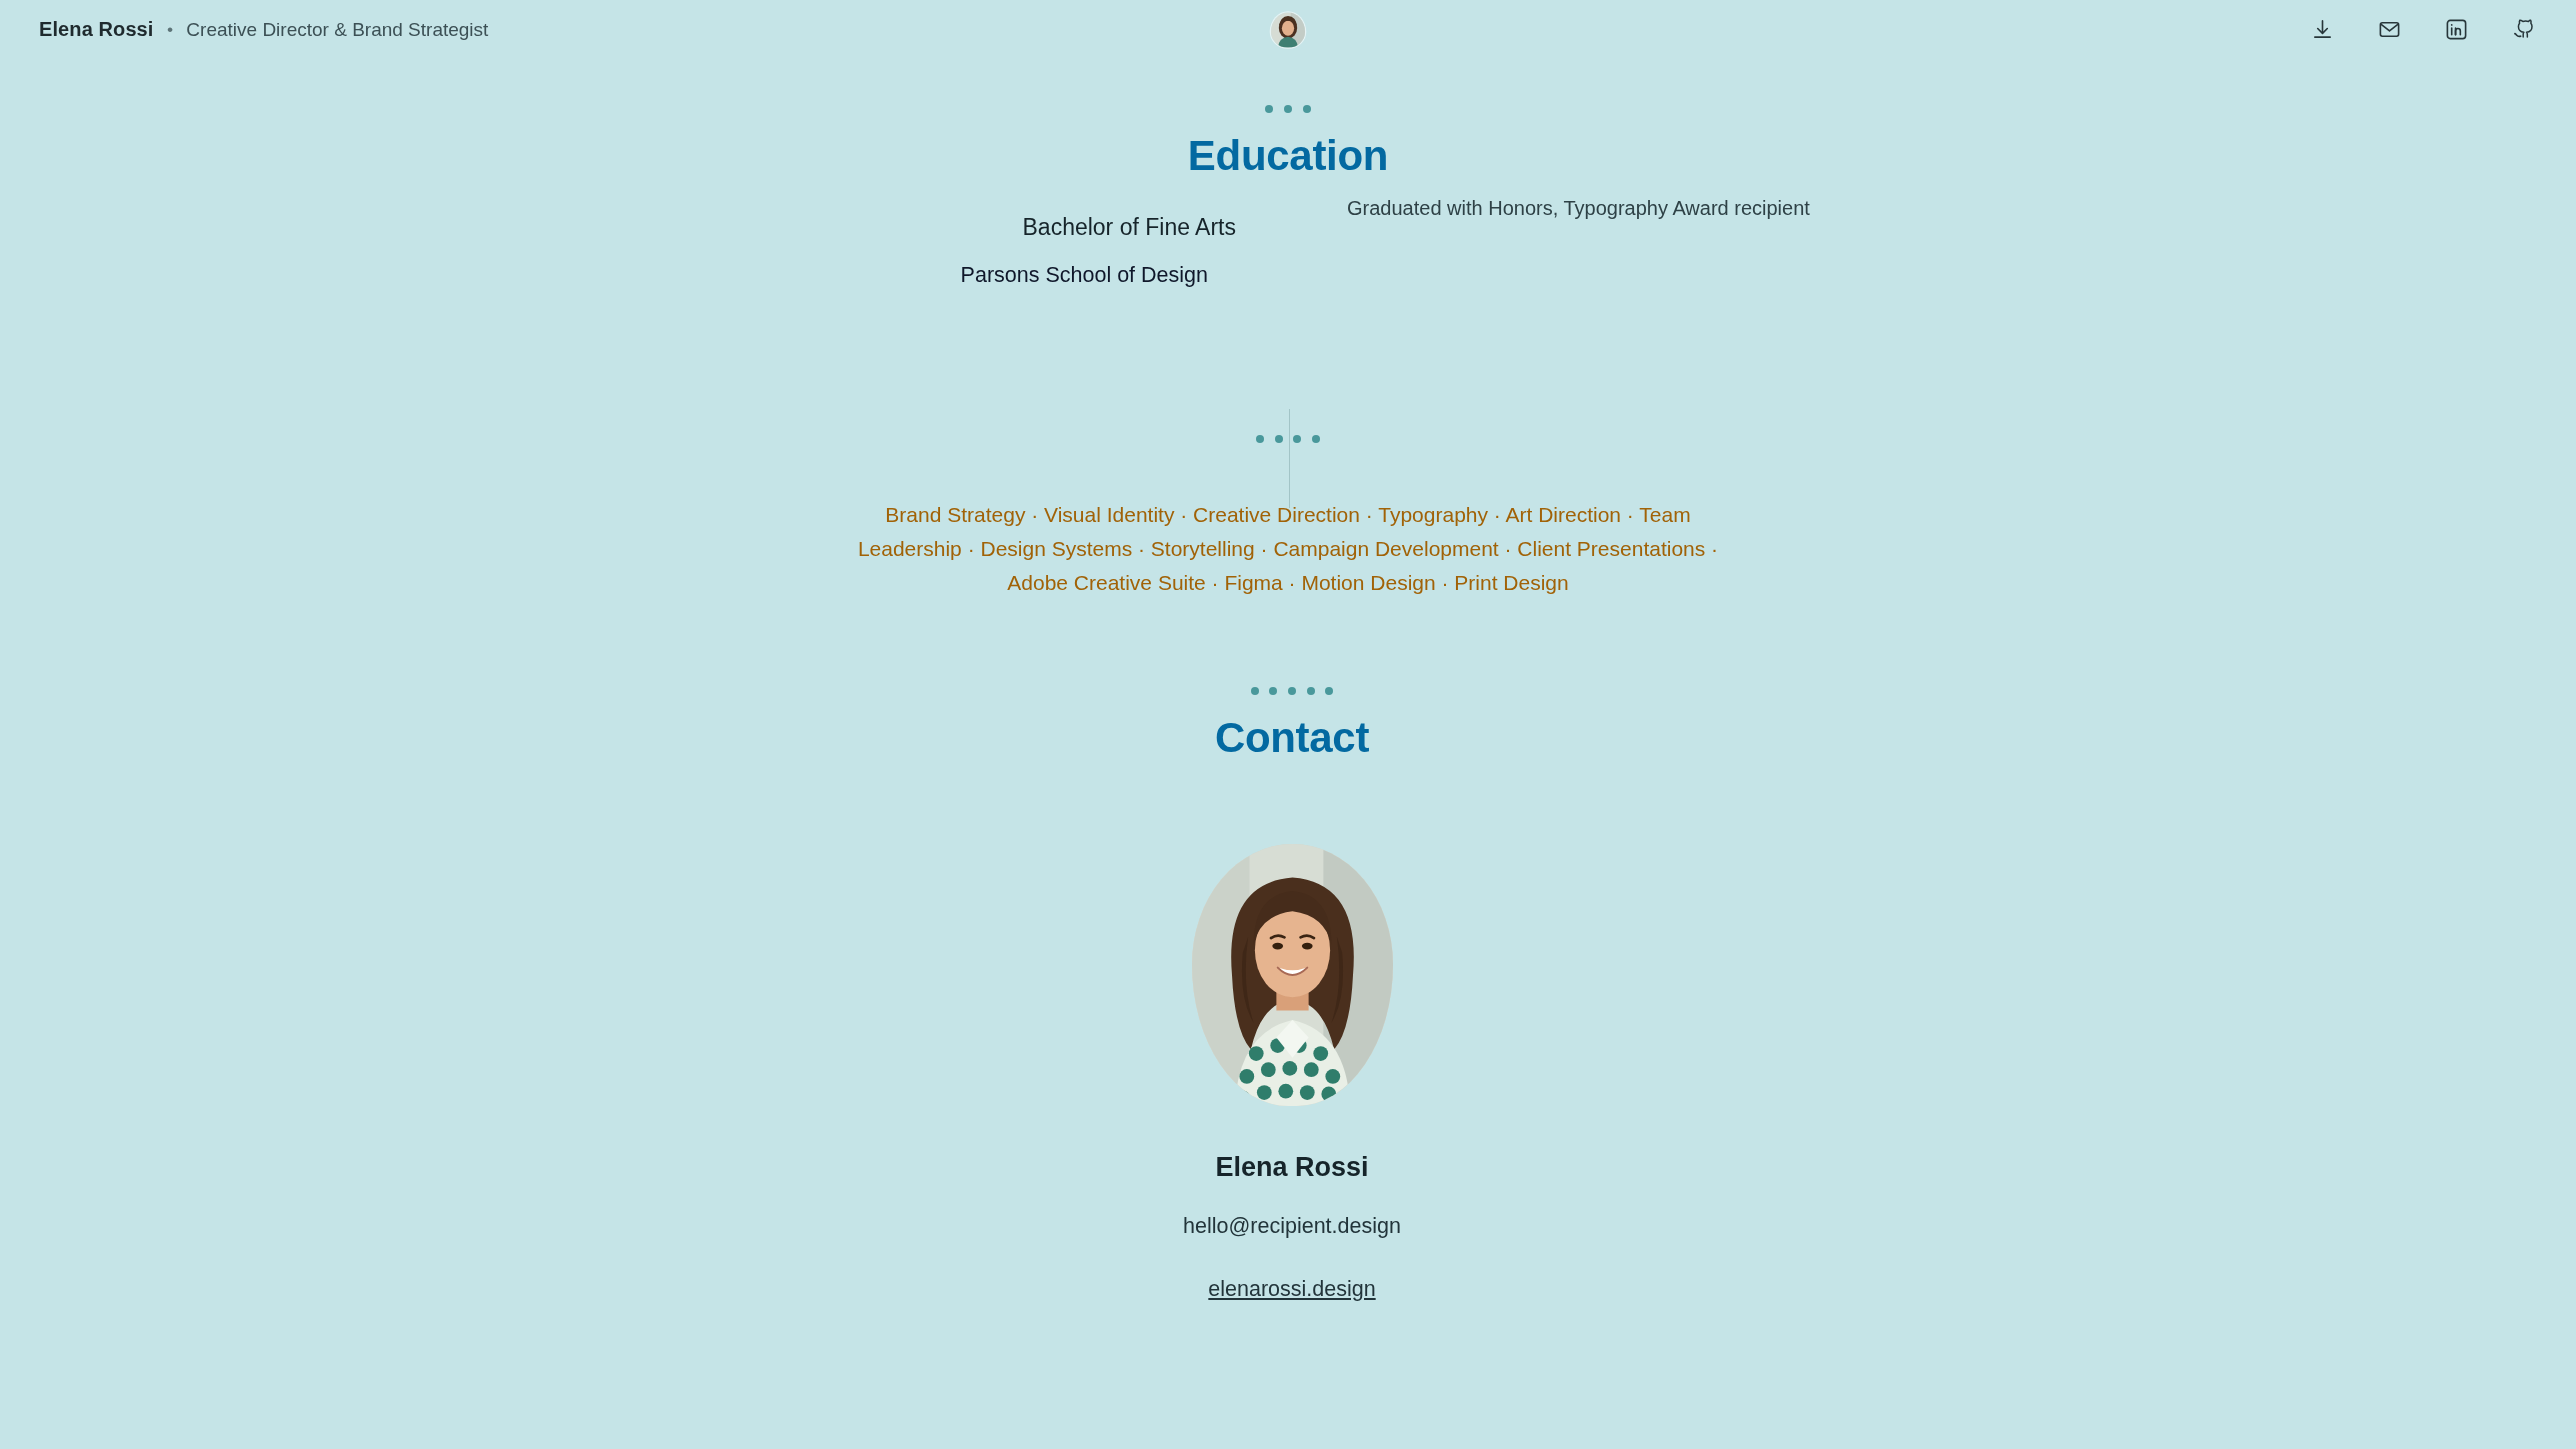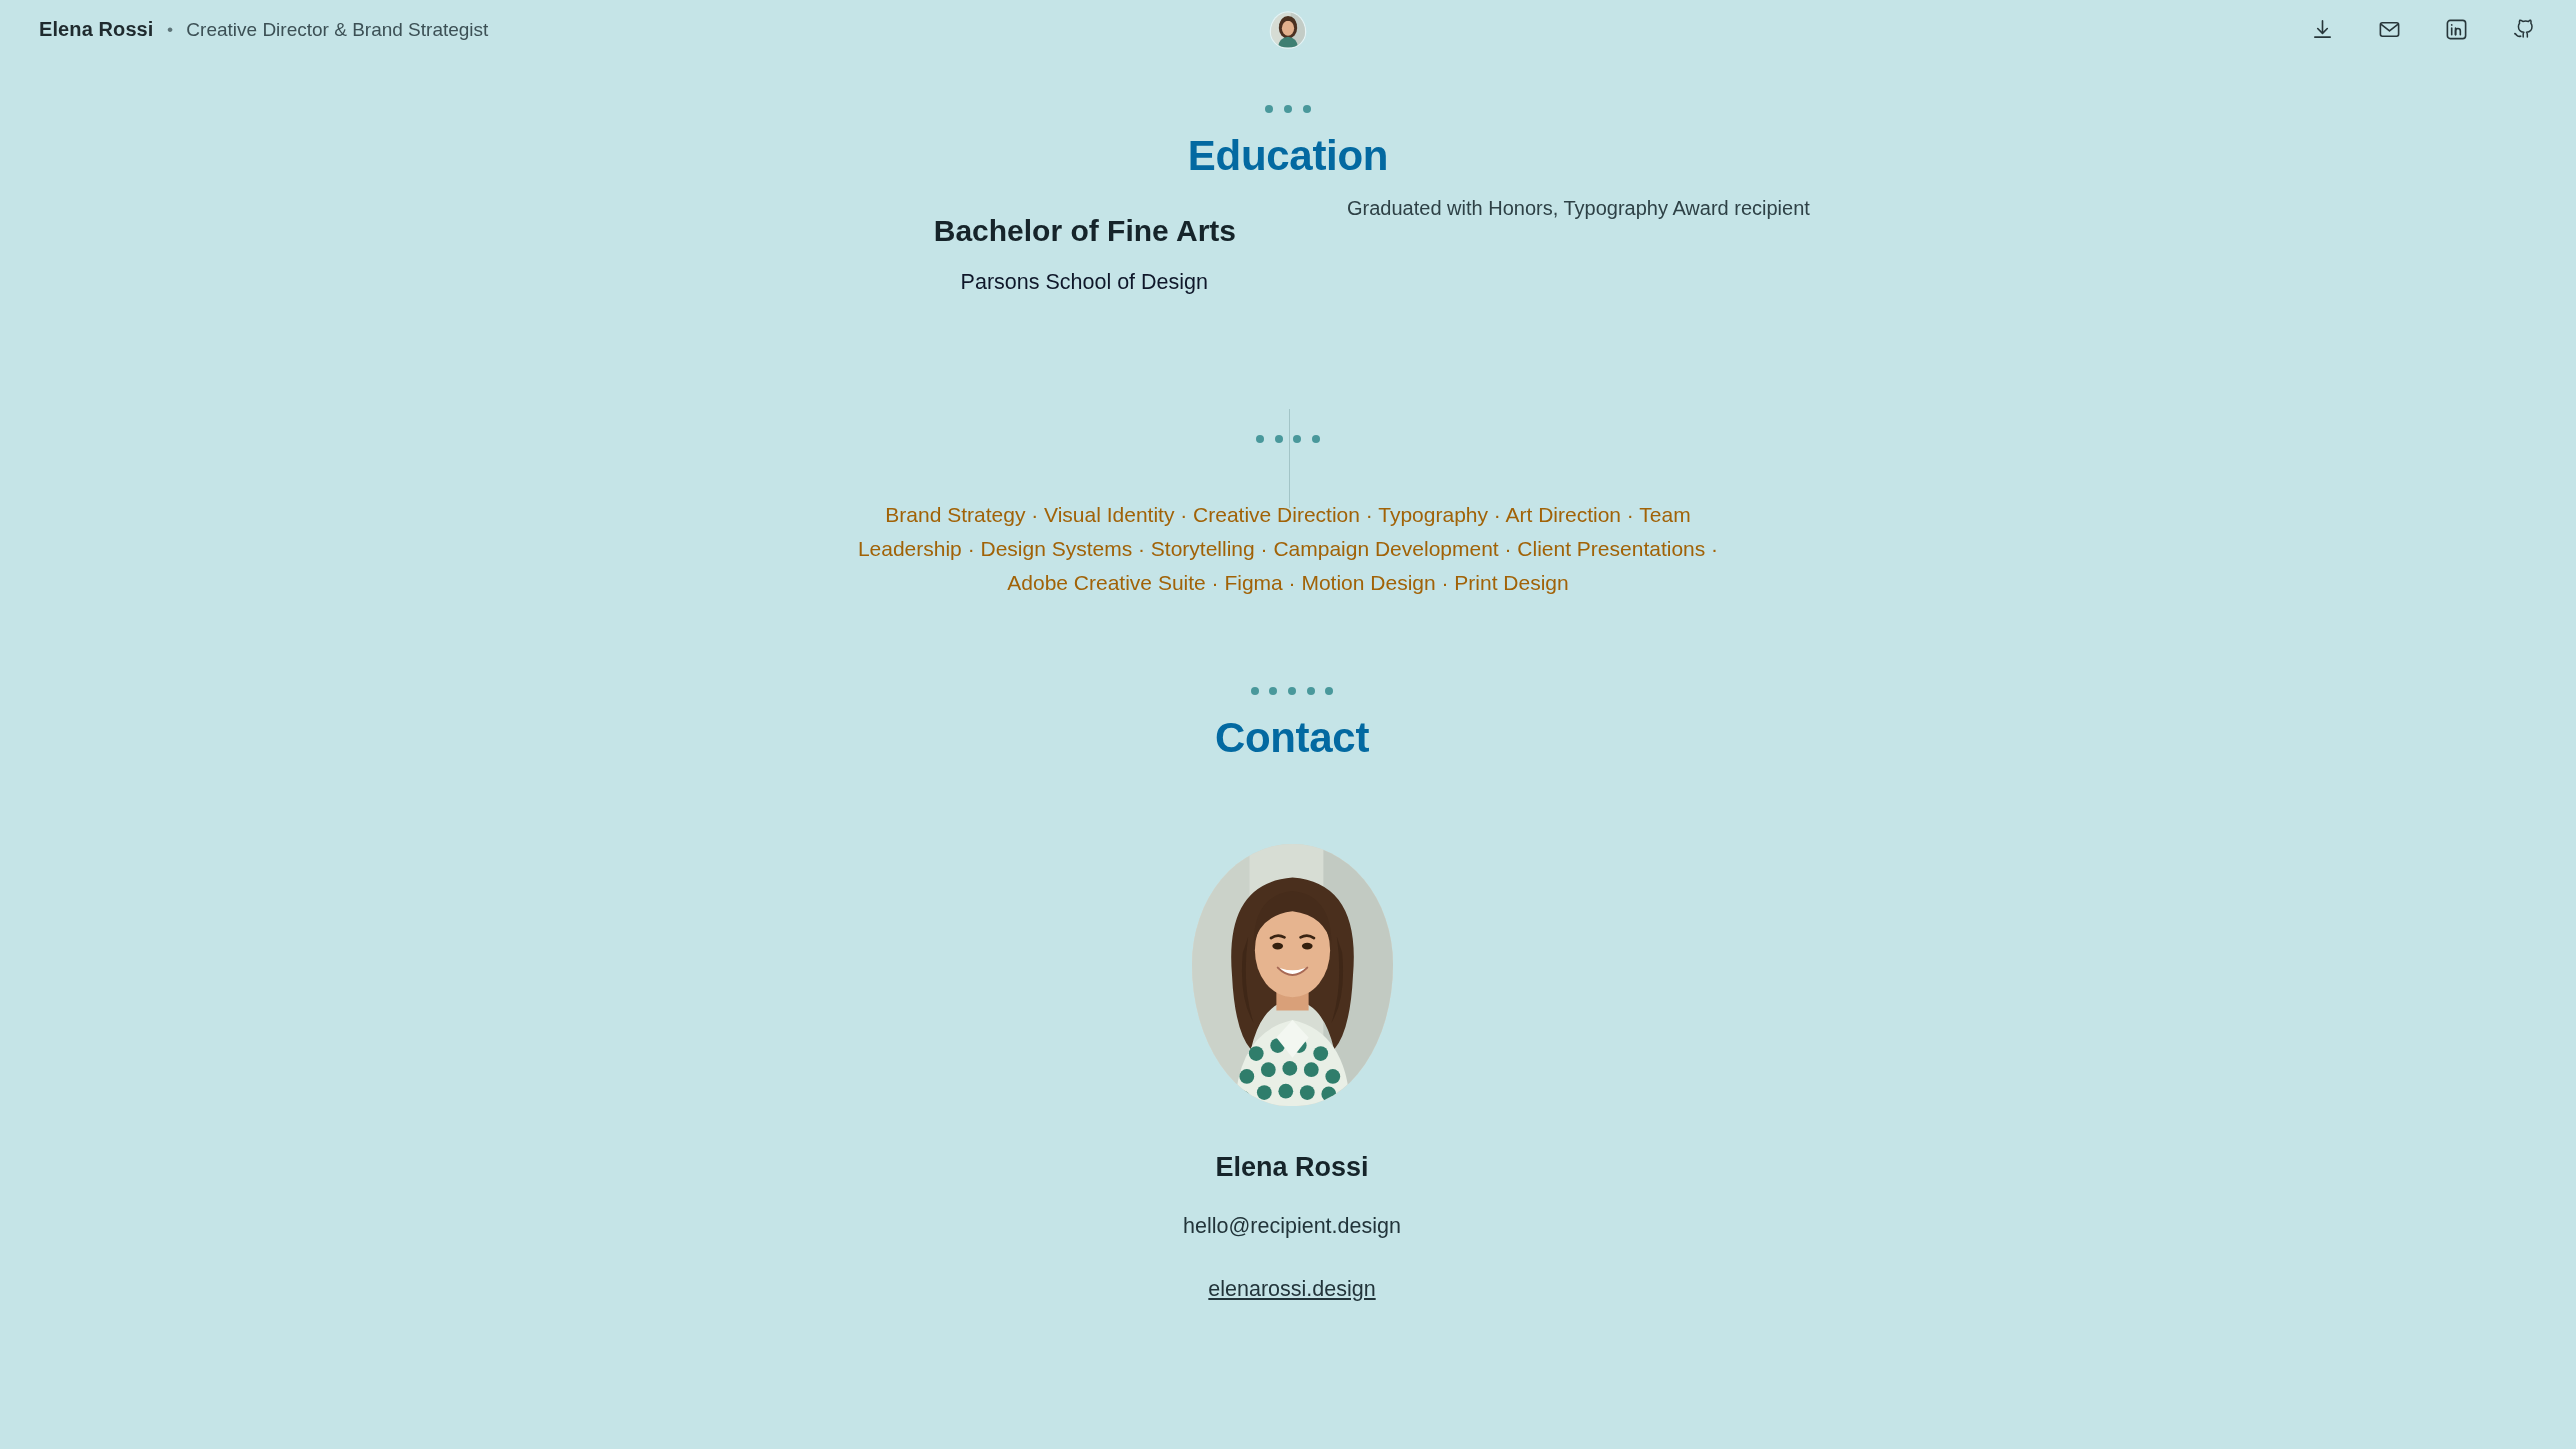--- a/index.html
+++ b/index.html
@@ -106,22 +106,22 @@
     background: rgba(40,80,85,.22);
   }
   .edu-left {
     position: absolute;
     left: 0;
     width: 1268px;
     text-align: right;
     padding-right: 32px;
   }
   .edu-degree {
-    font-size: 30px;
-    font-weight: bold;
+    font-size: 23px;
+    font-weight: normal;
     color: #16242a;
   }
   .edu-school {
     font-size: 21.5px;
     color: #0f172a;
     margin-top: 21.5px;
     padding-right: 28px;
   }
   .edu-note {
     position: absolute;

